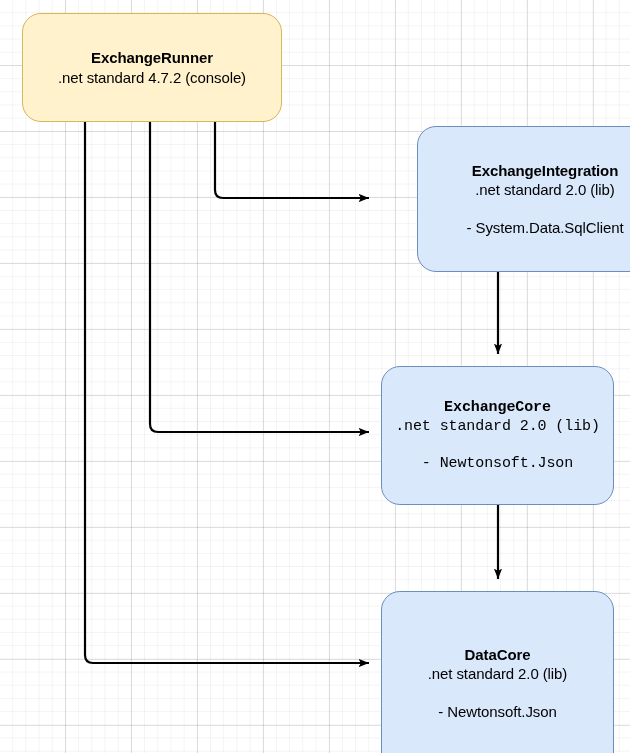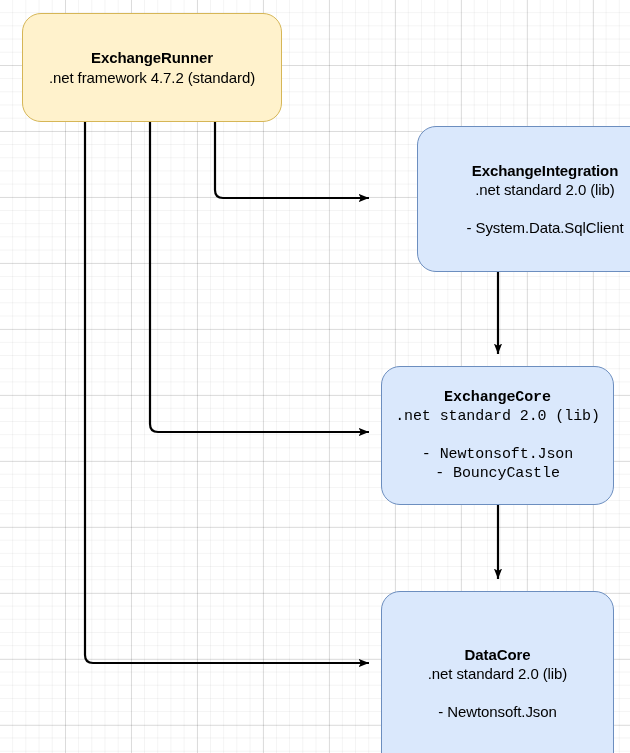--- a/index.html
+++ b/index.html
@@ -118,37 +118,36 @@
 
     <path d="M85,122 L85,655 Q85,663 93,663 L369,663" fill="none" stroke="#000000" stroke-width="2.2" marker-end="url(#arrow)"></path>
 
     <path d="M498,272 L498,354" fill="none" stroke="#000000" stroke-width="2.2" marker-end="url(#arrow)"></path>
 
     <path d="M498,505 L498,579" fill="none" stroke="#000000" stroke-width="2.2" marker-end="url(#arrow)"></path>
   </svg>
 
   <div class="node" id="node-runner">
     <div class="title">ExchangeRunner</div>
-    <div class="subtitle">.net framework 4.7.2 (standard)</div>
+    <div class="subtitle">.net standard 4.7.2 (console)</div>
   </div>
 
   <div class="node" id="node-integration">
     <div class="title">ExchangeIntegration</div>
     <div class="subtitle">.net standard 2.0 (lib)</div>
     <div class="deps">
       <div>- System.Data.SqlClient</div>
     </div>
   </div>
 
   <div class="node" id="node-core">
     <div class="title">ExchangeCore</div>
     <div class="subtitle">.net standard 2.0 (lib)</div>
     <div class="deps">
       <div>- Newtonsoft.Json</div>
-      <div>- BouncyCastle</div>
     </div>
   </div>
 
   <div class="node" id="node-datacore">
     <div class="title">DataCore</div>
     <div class="subtitle">.net standard 2.0 (lib)</div>
     <div class="deps">
       <div>- Newtonsoft.Json</div>
     </div>
   </div>

